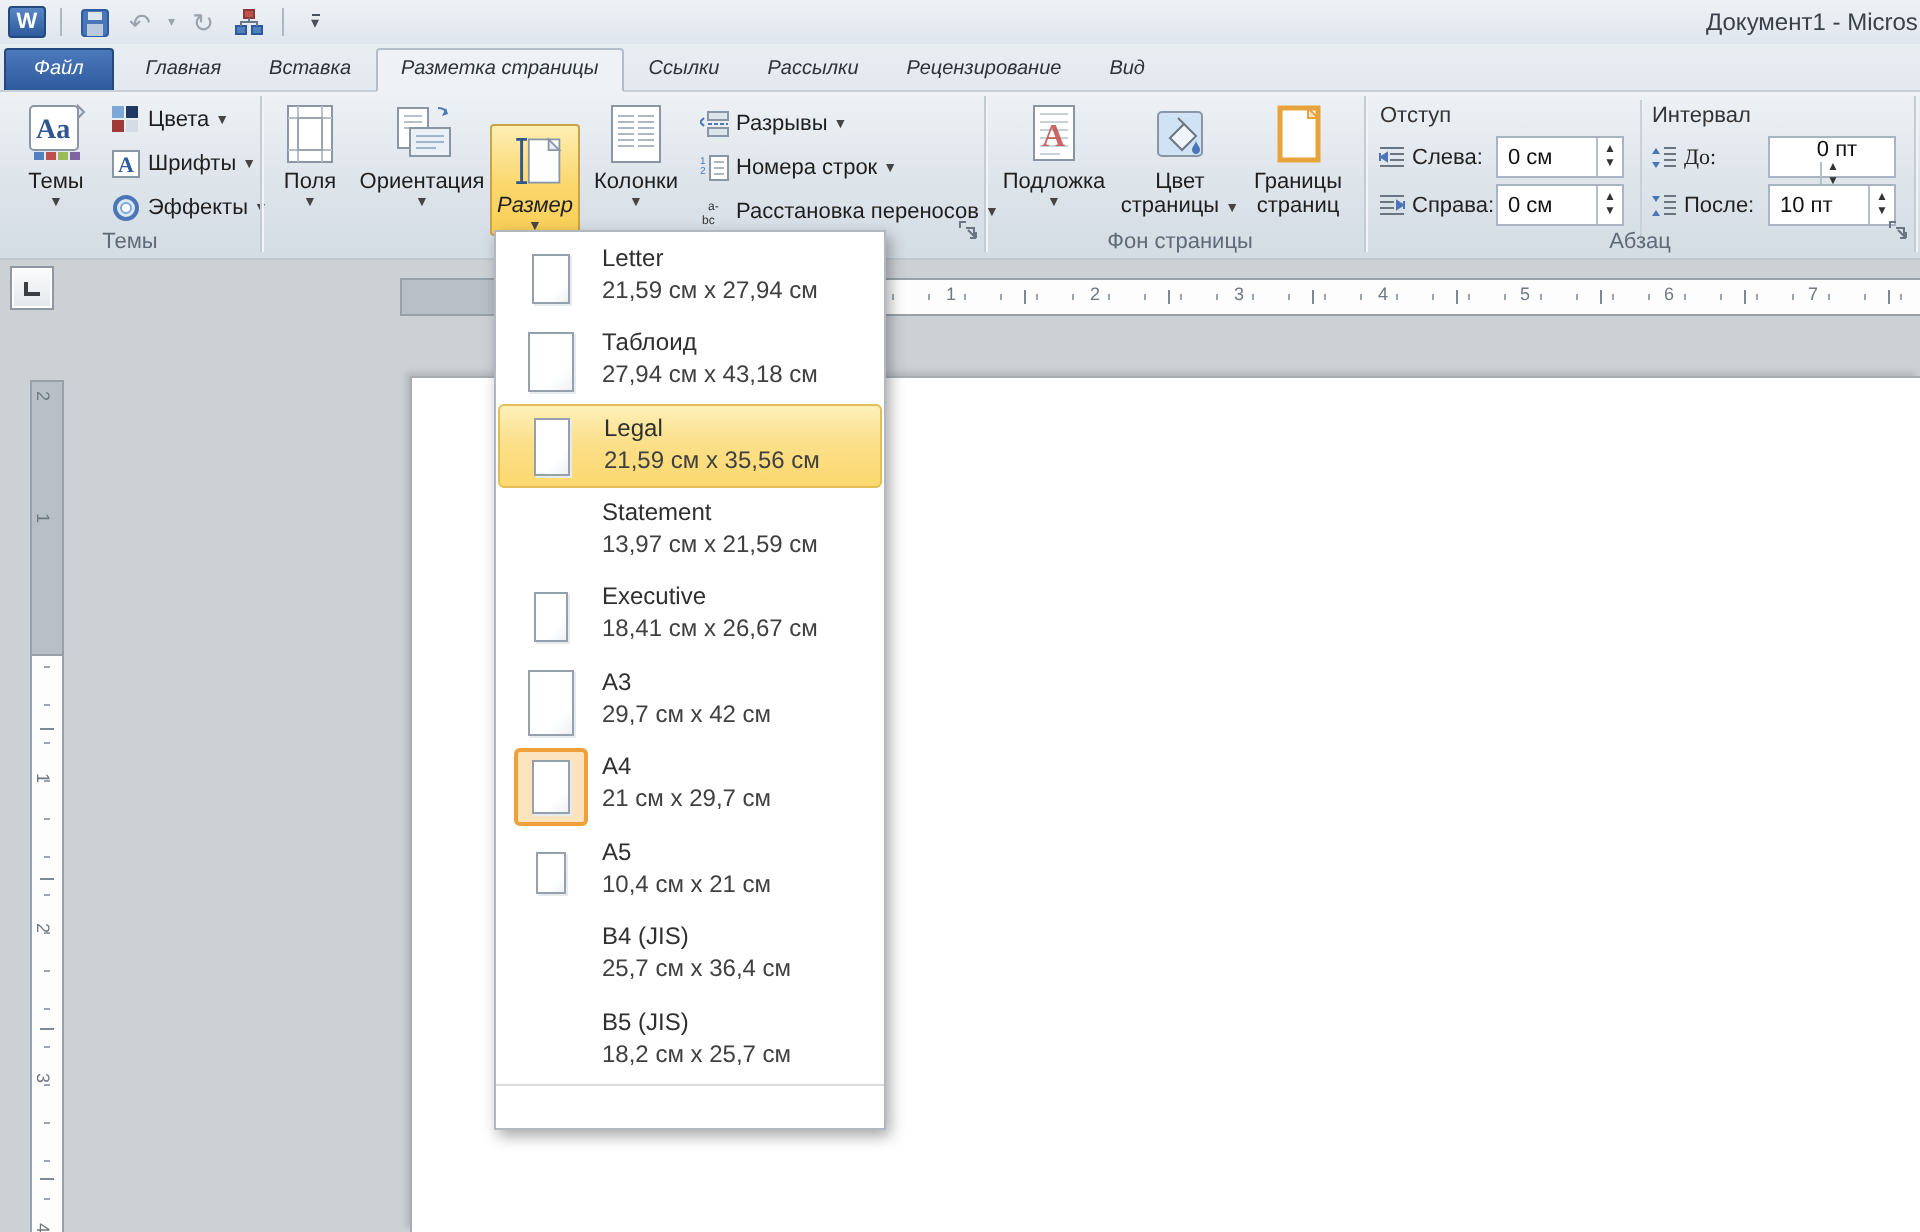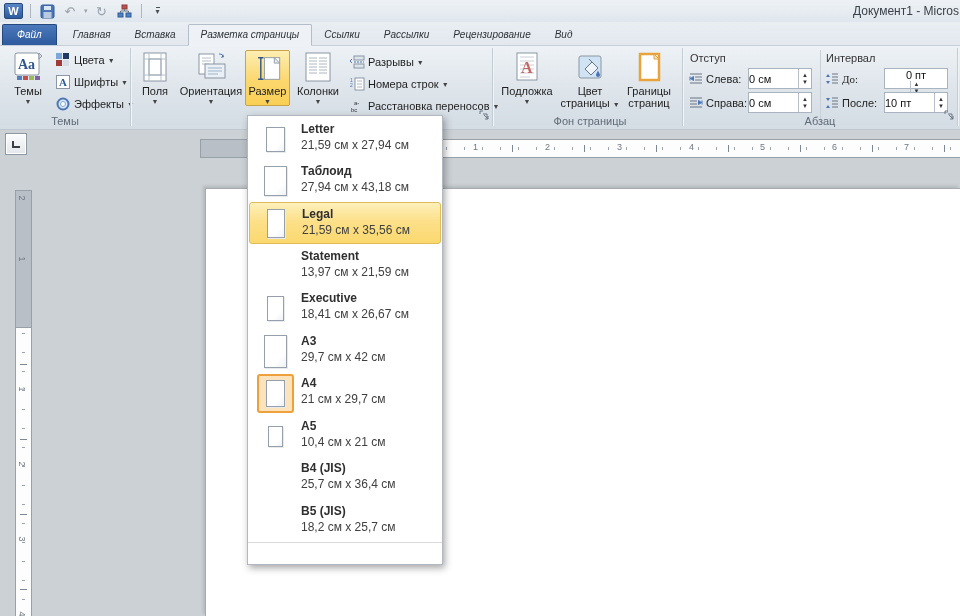--- a/index.html
+++ b/index.html
@@ -33,31 +33,31 @@
     background:linear-gradient(#eef2f6,#dde4ea 55%,#d4dce4); border-bottom:1px solid #bfc7d0; }
   .gsep { position:absolute; top:2px; height:78px; width:1px; background:#c3cbd3; box-shadow:1px 0 0 #f2f5f8; }
   .glabel { position:absolute; bottom:2px; font-size:11px; color:#5e6a76; text-align:center; }
   .launcher { position:absolute; width:12px; height:12px; }
   .launcher svg { display:block; }
 
   .bigbtn { position:absolute; top:2px; height:68px; display:flex; flex-direction:column; align-items:center;
     justify-content:flex-start; padding-top:4px; border-radius:2px; }
   .bigbtn .blabel { font-size:11px; color:#1e1e1e; text-align:center; line-height:12px; margin-top:3px; }
   .bigbtn .caret { font-size:7px; color:#444; line-height:6px; margin-top:2px; }
-  .bigbtn-hl { background:linear-gradient(#fdeeb3,#fbd76d 55%,#f9cf55); border:1px solid #c9a348; top:4px; height:56px; }
+  .bigbtn-hl { background:linear-gradient(#fdeeb3,#fbd76d 55%,#f9cf55); border:1px solid #c9a348; top:16px; height:56px;font-style:italic; }
 
   .smallbtn { position:absolute; display:flex; align-items:center; gap:3px; font-size:11px; color:#1e1e1e; white-space:nowrap; }
   .smallbtn .caret { font-size:7px; color:#444; }
 
   .paneltitle { position:absolute; font-size:11px; color:#333; }
   .spinrow { position:absolute; display:flex; align-items:center; font-size:11px; color:#222; }
   .spinrow .lab { margin-left:3px; }
   .spinbox { position:absolute; width:64px; height:21px; background:#fff; border:1px solid #a9b4c0;
     display:flex; align-items:center; }
-  .spinbox .val { flex:1; font-size:11px; color:#111; }
+  .spinbox .val { flex:1; padding-left:5px; font-size:11px; color:#111; }
   .spinbox .arrows { width:13px; height:100%; border-left:1px solid #b6bfc9; display:flex; flex-direction:column;
     align-items:center; justify-content:center; font-size:6px; color:#333; line-height:7px; }
 
   
   .tabselect { position:absolute; left:5px; top:133px; width:22px; height:22px; background:linear-gradient(#fbfcfd,#e3e7eb);
     border:1px solid #8e98a2; box-shadow:0 0 0 1px #fff inset; display:flex; align-items:center; justify-content:center; }
   .tabselect .lmark { width:8px; height:7px; border-left:2px solid #3b3f44; border-bottom:2px solid #3b3f44; }
 
   .hruler { position:absolute; left:200px; top:139px; width:760px; height:19px;
     background:#b8bfc6; border:1px solid #98a0a8; border-right:none; }
@@ -92,21 +92,21 @@
   .mi { position:absolute; left:1px; width:192px; height:42px; display:flex; }
   .mi0{top:2px}.mi1{top:44px}.mi2{top:86px}.mi3{top:129px}.mi4{top:171px}.mi5{top:214px}
   .mi6{top:256px}.mi7{top:299px}.mi8{top:341px}.mi9{top:384px}
   .mi-hover { background:linear-gradient(#fdf0b9,#fcdf88 48%,#fbd96f); border:1px solid #e2bc56; border-radius:3px; }
   .mi-ic { width:52px; display:flex; align-items:center; justify-content:center; }
   .paper { background:linear-gradient(135deg,#ffffff 70%,#eef1f4); border:1px solid #95a0ac; box-shadow:1px 1px 0 #e8ebee; }
   .p-letter{width:19px;height:25px}.p-tabloid{width:23px;height:30px}.p-legal{width:18px;height:29px}.p-exec{width:17px;height:25px}.p-a3{width:23px;height:33px}
   .p-a4{width:19px;height:27px}.p-a5{width:15px;height:21px}
   .sel-box { border:2px solid #efa03a; background:#fbe4bd; border-radius:3px; padding:4px 7px; }
   .mi-tx { padding-top:4px; }
-  .mi-name { font-weight:bold; font-size:12px; color:#2f2f2f; line-height:15px; }
+  .mi-name { font-weight:normal; font-size:12px; color:#2f2f2f; line-height:15px; }
   .mi-dims { font-size:12px; color:#404040; line-height:16px; }
   .menu-sep { position:absolute; left:0; right:0; top:426px; border-top:1px solid #d9dadc; }
   .menu-footer { position:absolute; left:0; right:0; top:427px; height:21px; display:flex; align-items:center; }
   .mf-gutter { width:48px; height:100%; background:#f3f4f6; border-right:1px solid #e3e4e6; }
   .mf-text { padding-left:14px; font-size:12px; color:#2f2f2f; }
   .mf-text .key { text-decoration:underline; }
 
   .icon16 { width:16px; height:16px; display:inline-flex; align-items:center; justify-content:center; }
   .icon14 { width:15px; height:14px; display:inline-flex; align-items:center; justify-content:center; }
 </style>

